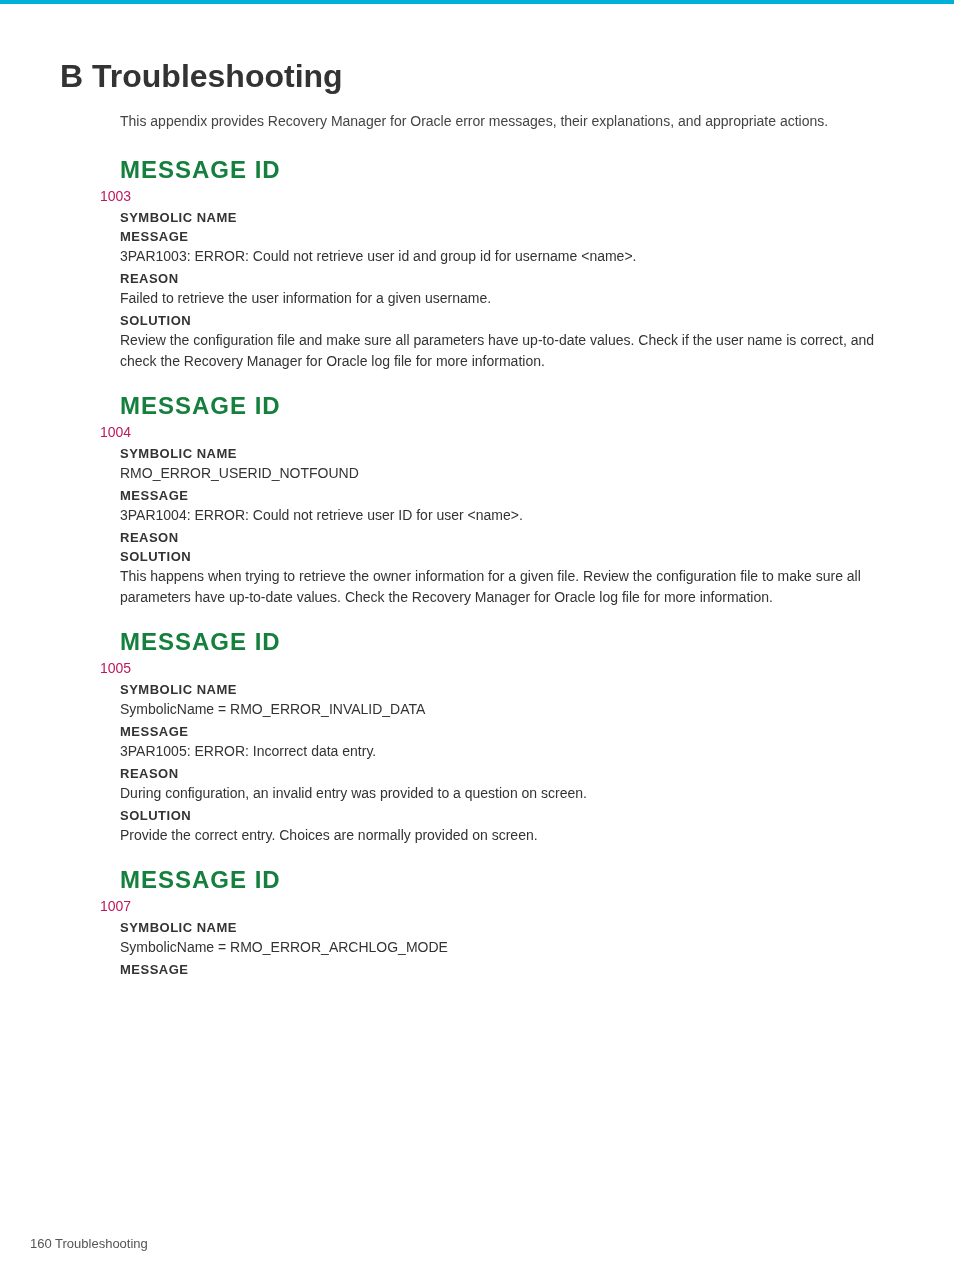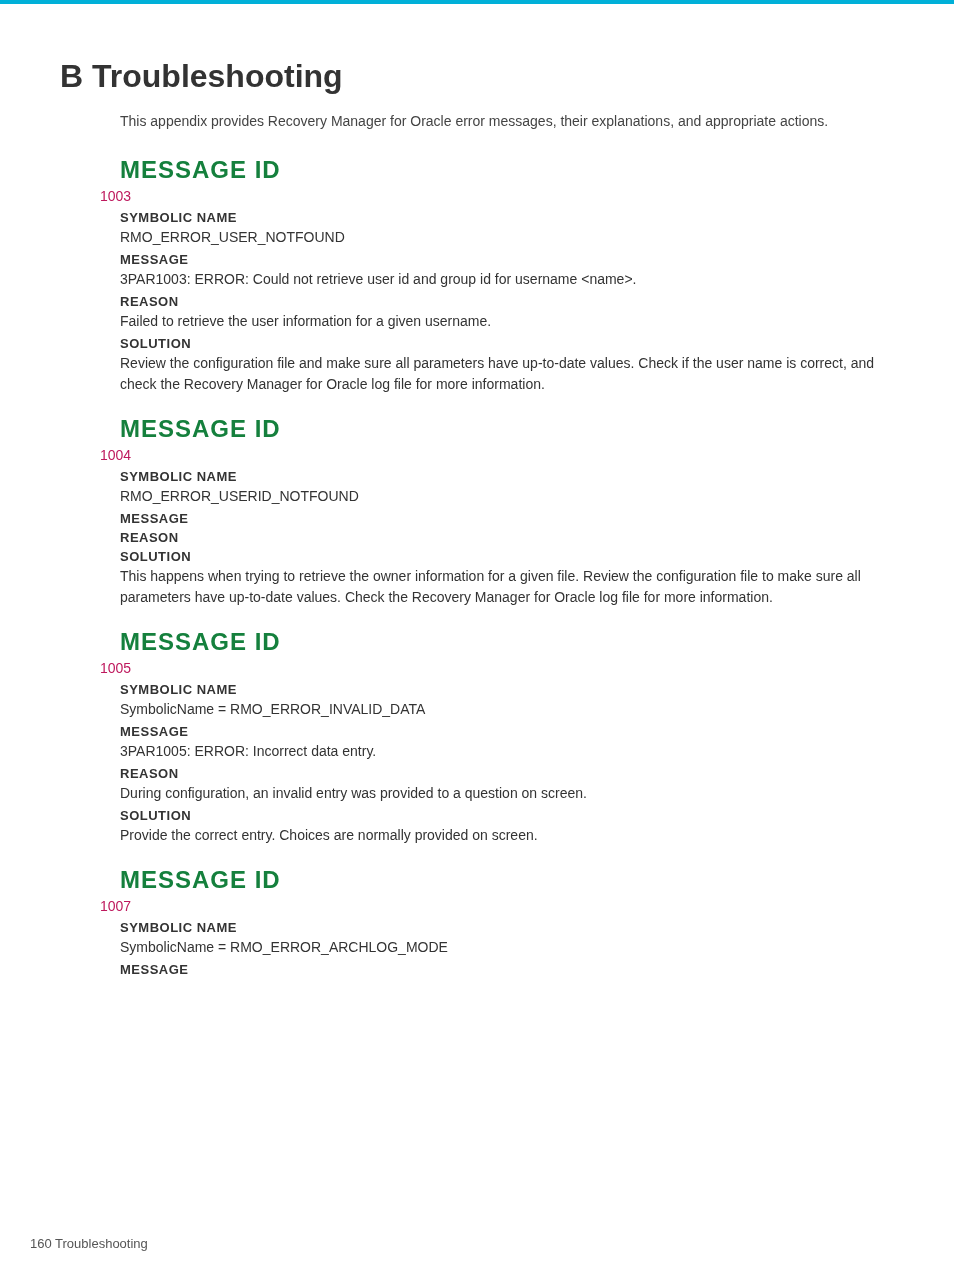--- a/index.html
+++ b/index.html
@@ -104,21 +104,20 @@
 
   <h1 class="chapter-title">B  Troubleshooting</h1>
 
   <p class="intro-text">This appendix provides Recovery Manager for Oracle error messages, their explanations, and appropriate actions.</p>
 
   <div class="section">
     <h2 class="message-id-heading">MESSAGE ID</h2>
     <p class="message-id-number">1003</p>
     <div class="field-block">
       <div class="field-label">SYMBOLIC NAME</div>
-      <div class="field-value">RMO_ERROR_USER_NOTFOUND</div>
     </div>
     <div class="field-block">
       <div class="field-label">MESSAGE</div>
       <div class="field-value">3PAR1003: ERROR: Could not retrieve user id and group id for username &lt;name&gt;.</div>
     </div>
     <div class="field-block">
       <div class="field-label">REASON</div>
       <div class="field-value">Failed to retrieve the user information for a given username.</div>
     </div>
     <div class="field-block">
@@ -129,20 +128,21 @@
 
   <div class="section">
     <h2 class="message-id-heading">MESSAGE ID</h2>
     <p class="message-id-number">1004</p>
     <div class="field-block">
       <div class="field-label">SYMBOLIC NAME</div>
       <div class="field-value">RMO_ERROR_USERID_NOTFOUND</div>
     </div>
     <div class="field-block">
       <div class="field-label">MESSAGE</div>
+      <div class="field-value">3PAR1004: ERROR: Could not retrieve user ID for user &lt;name&gt;.</div>
     </div>
     <div class="field-block">
       <div class="field-label">REASON</div>
     </div>
     <div class="field-block">
       <div class="field-label">SOLUTION</div>
       <div class="field-value">This happens when trying to retrieve the owner information for a given file. Review the configuration file to make sure all parameters have up-to-date values. Check the Recovery Manager for Oracle log file for more information.</div>
     </div>
   </div>
 

